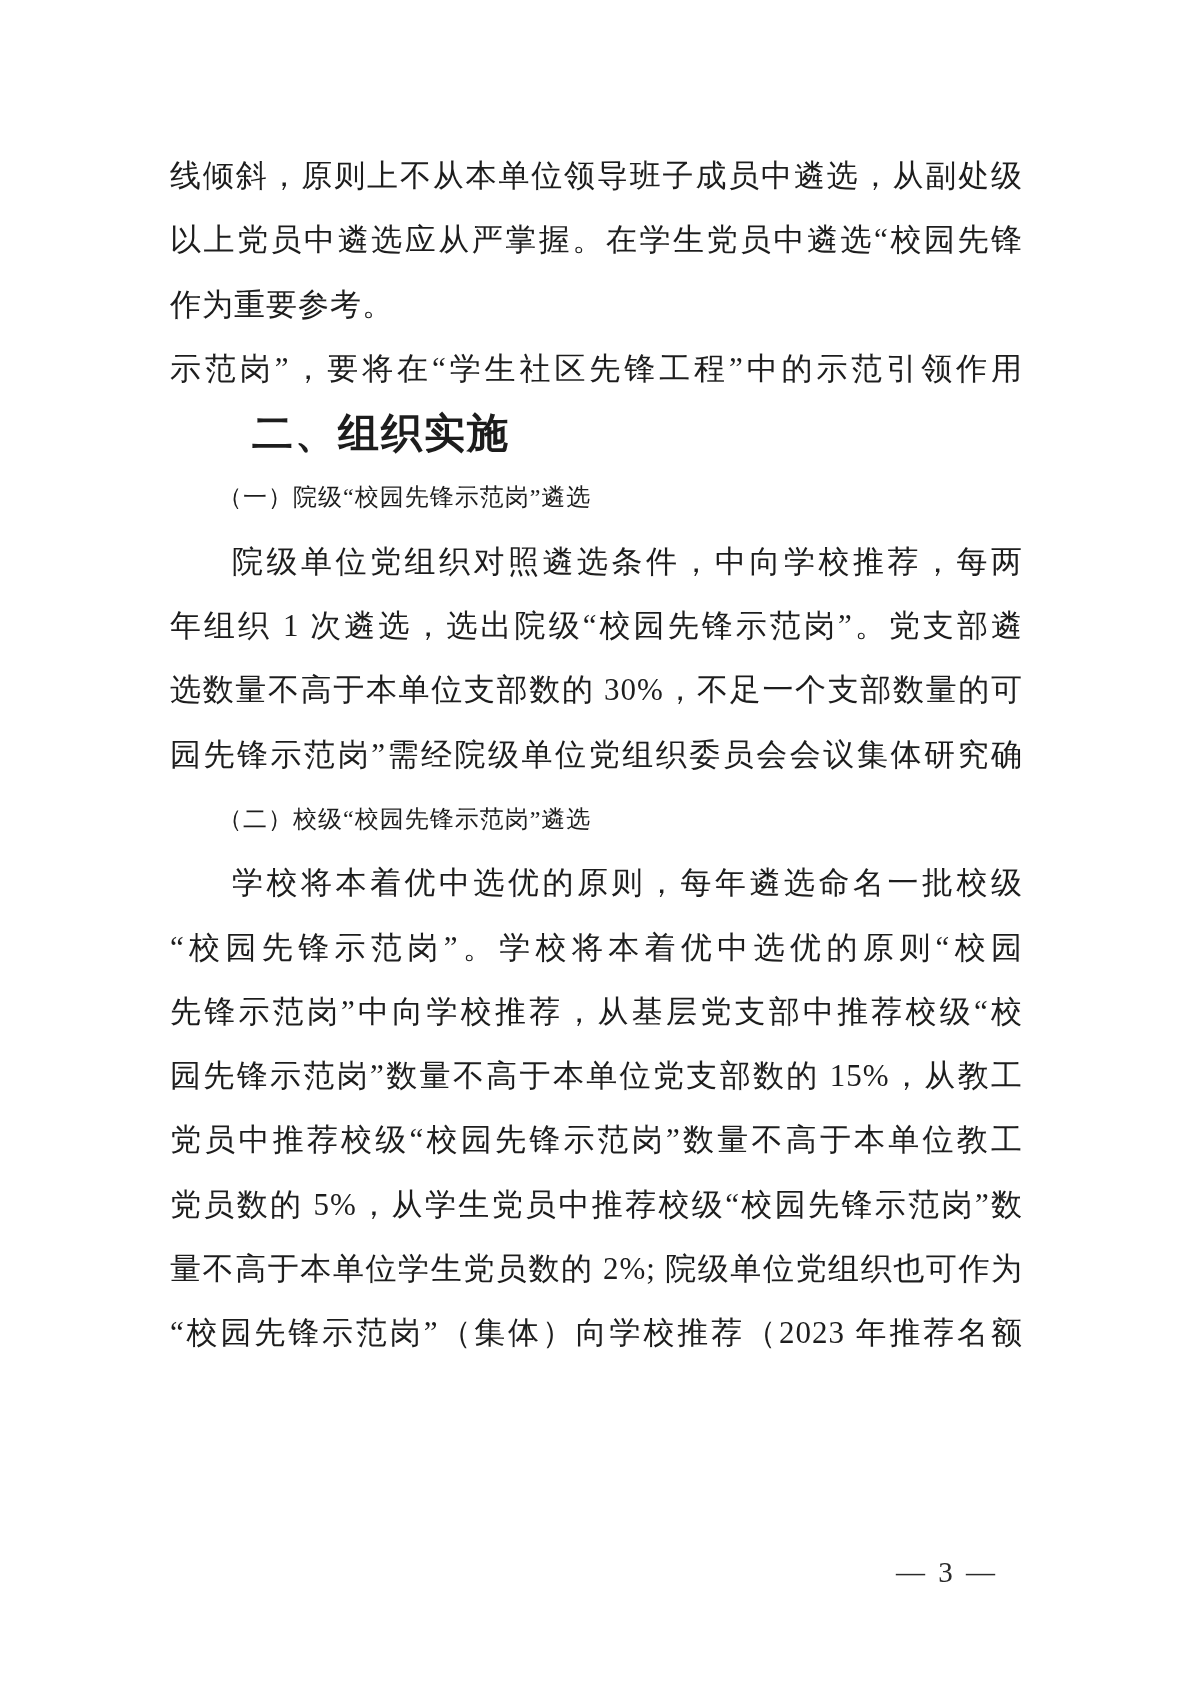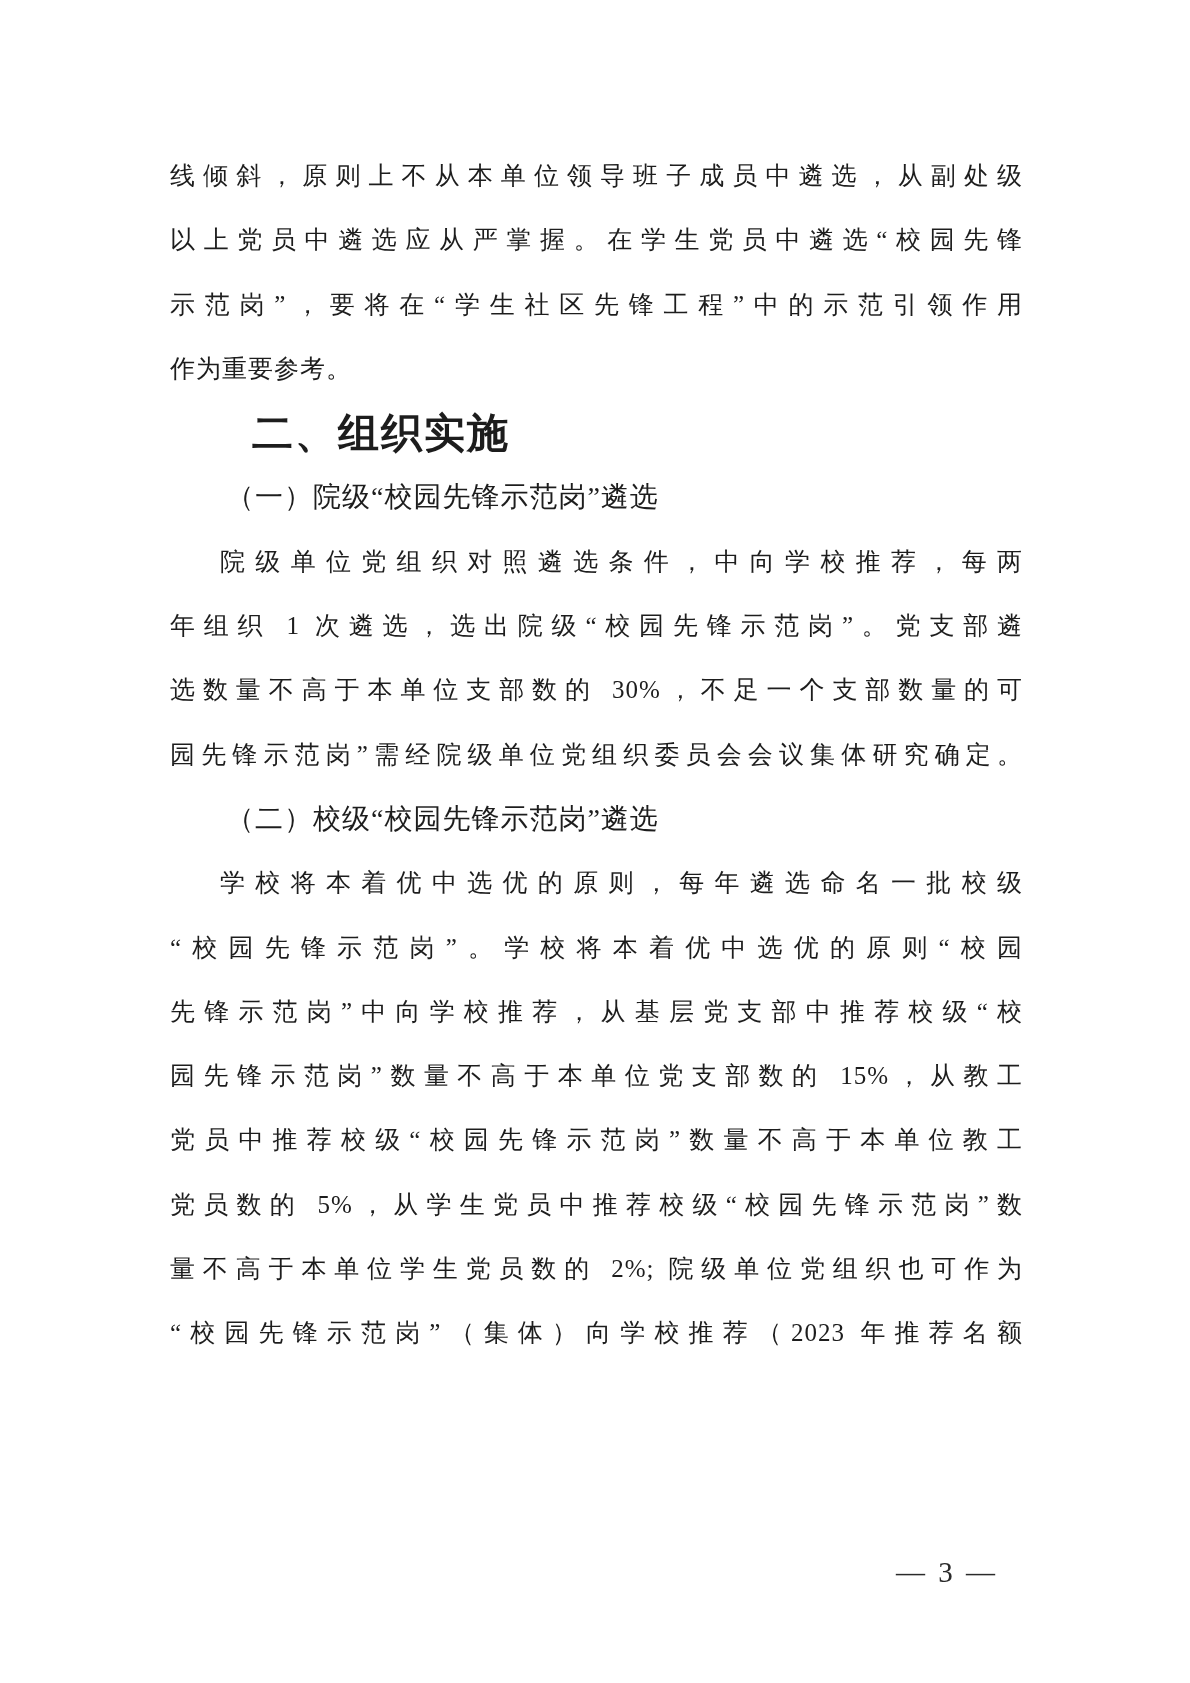--- a/index.html
+++ b/index.html
@@ -16,21 +16,21 @@
     color: #1d1d1d;
     font-family: "Liberation Serif", "DejaVu Serif", serif;
   }
   .content {
     position: absolute;
     left: 170px;
     top: 144px;
     width: 853px;
   }
   .line {
-    font-size: 25px;
+    font-size: 31px;
     height: 64.3px;
     line-height: 64.3px;
     overflow: hidden;
     letter-spacing: 1px;
     white-space: normal;
   }
   .line.stretch {
     text-align: justify;
     text-align-last: justify;
     
@@ -39,21 +39,21 @@
   .line.indent {
     text-indent: 2em;
   }
   .block-heading .line {
     font-family: "Liberation Sans", "DejaVu Sans", sans-serif;
     font-weight: 700;
     font-size: 41px;
     letter-spacing: 2px;
   }
   .block-subheading .line {
-    font-size: 28px;
+    font-size: 24px;
     letter-spacing: 1px;
   }
   .page-number {
     position: absolute;
     top: 1556px;
     left: 896px;
     width: 130px;
     font-size: 29px;
     letter-spacing: 3px;
     color: #2a2a2a;
@@ -62,22 +62,22 @@
   }
 </style>
 </head>
 <body>
 
 <div class="page">
   <div class="content" id="doc-content">
       <div class="block-paragraph">
         <div class="line stretch">线倾斜，原则上不从本单位领导班子成员中遴选，从副处级</div>
         <div class="line stretch">以上党员中遴选应从严掌握。在学生党员中遴选“校园先锋</div>
+        <div class="line">作为重要参考。</div>
         <div class="line stretch">示范岗”，要将在“学生社区先锋工程”中的示范引领作用</div>
-        <div class="line">作为重要参考。</div>
       </div>
       <div class="block-heading">
         <div class="line indent">二、组织实施</div>
       </div>
       <div class="block-subheading">
         <div class="line indent">（一）院级“校园先锋示范岗”遴选</div>
       </div>
       <div class="block-paragraph">
         <div class="line stretch indent">院级单位党组织对照遴选条件，中向学校推荐，每两</div>
         <div class="line stretch">年组织 1 次遴选，选出院级“校园先锋示范岗”。党支部遴</div>

